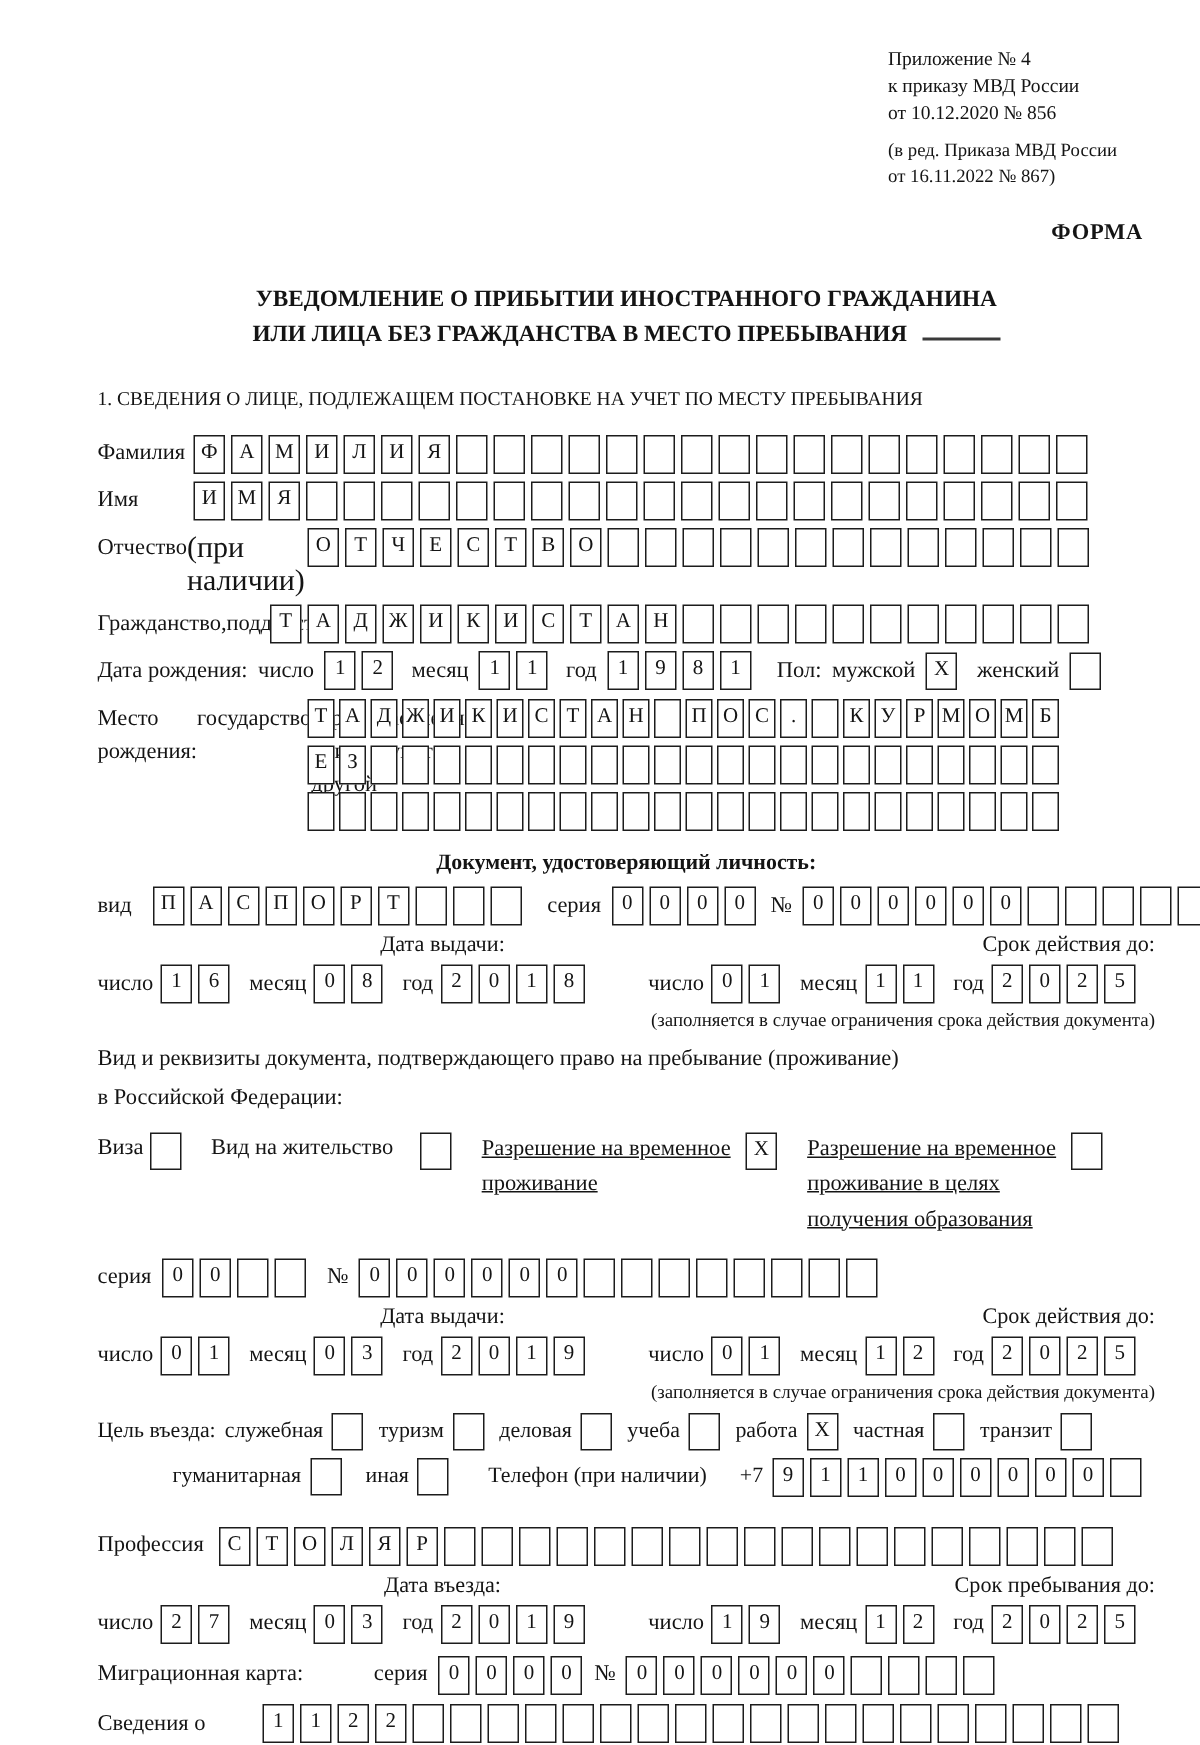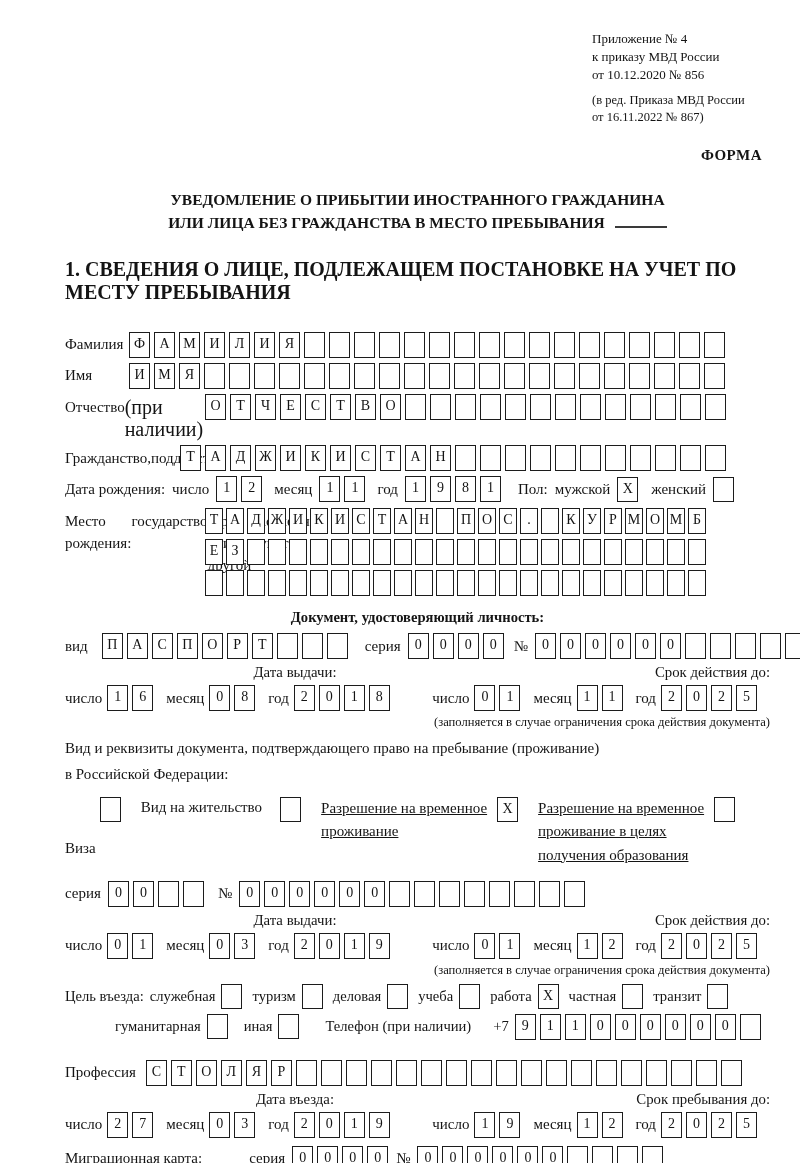--- a/index.html
+++ b/index.html
@@ -10,21 +10,21 @@
     font-family:"Liberation Serif", "DejaVu Serif", serif;
     font-size:15px; padding:30px 30px 13px 65px;
   }
   
   .hdr { width:178px; margin-left:auto; font-size:13px; line-height:1.4; }
   .hdr .rev { margin-top:7px; font-size:12.5px; }
   .forma { text-align:right; padding-right:8px; font-weight:bold; font-size:15px; margin-top:20px; letter-spacing:.5px; }
   
   .title { text-align:center; font-weight:bold; font-size:15.5px; margin-top:24px; line-height:1.5; }
   .tuline { display:inline-block; width:52px; border-bottom:2.5px solid #3a3a3a; height:.85em; margin-left:10px; }
-  .sect { font-weight:bold; font-size:20px; margin-top:24px; margin-bottom:28px; }
+  .sect { font-weight:normal; font-size:13px; margin-top:24px; margin-bottom:16px; }
   
   .cells { display:flex; flex-wrap:nowrap; }
   .cell {
     flex:0 0 auto; width:21px; height:26px; border:1.6px solid #1c1c1c; margin-right:4px;
     text-align:center; font-size:14px; line-height:22px; background:#fff;
   }
   .cells-sm .cell { width:18px; margin-right:3px; }
   .cbox {
     display:inline-block; width:21px; height:25px; border:1.6px solid #1c1c1c;
     text-align:center; font-size:14px; line-height:21px; flex:0 0 auto; background:#fff;
@@ -409,21 +409,21 @@
   </div>
   <div class="cap">(заполняется в случае ограничения срока действия документа)</div>
 
   <div class="intro">
     <div>Вид и реквизиты документа, подтверждающего право на пребывание (проживание)</div>
     <div>в Российской Федерации:</div>
   </div>
 
   <div class="permitrow">
     <div class="pgrp">
-      <span class="plbl" style="margin-right:4px;margin-top:41px;">Виза</span>
+      <span class="plbl" style="margin-right:4px;">Виза</span>
       <span class="cbox"></span>
     </div>
     <div class="pgrp">
       <span class="plbl" style="margin-right:18px;">Вид на жительство</span>
       <span class="cbox"></span>
     </div>
     <div class="pgrp">
       <div class="pl2">
         <div>Разрешение на временное</div>
         <div>проживание</div>

